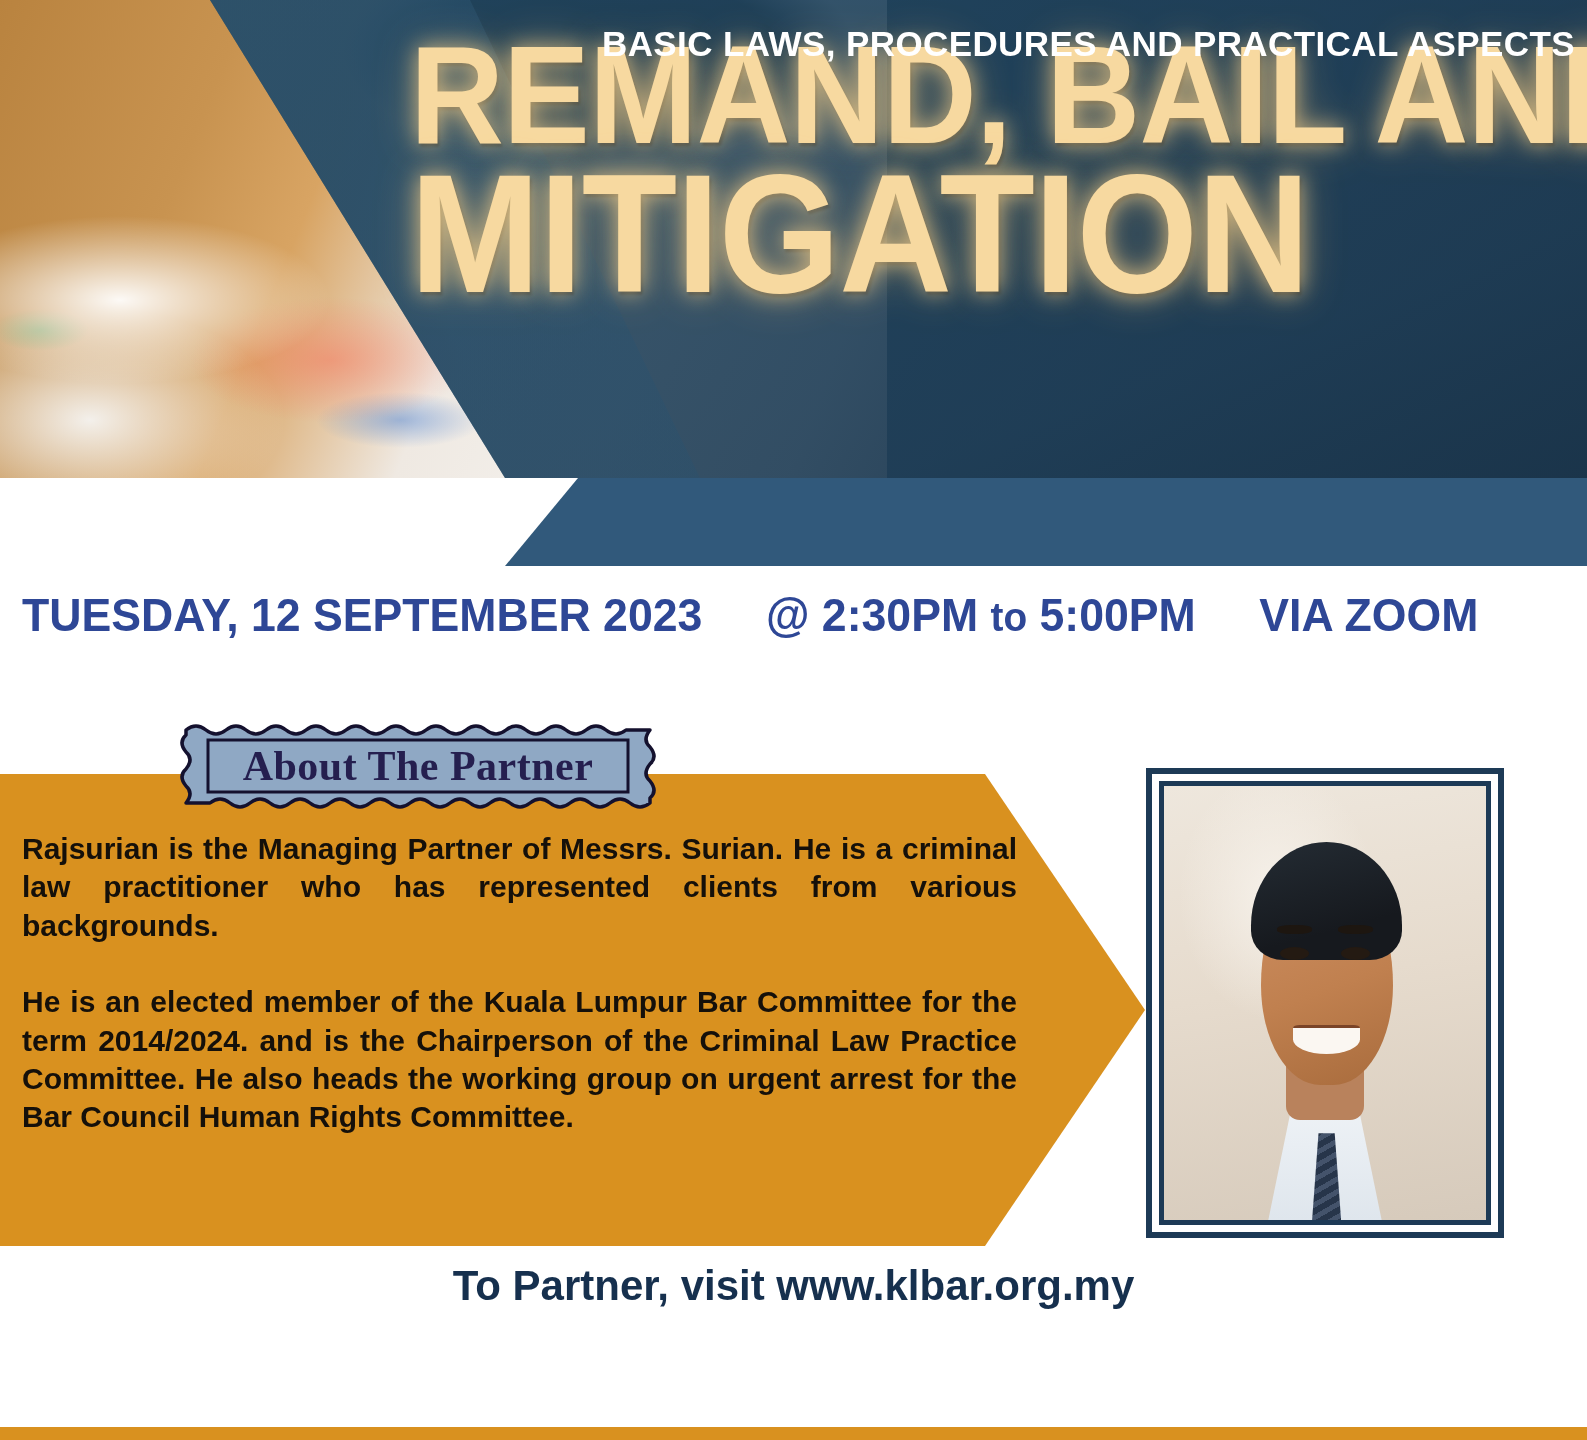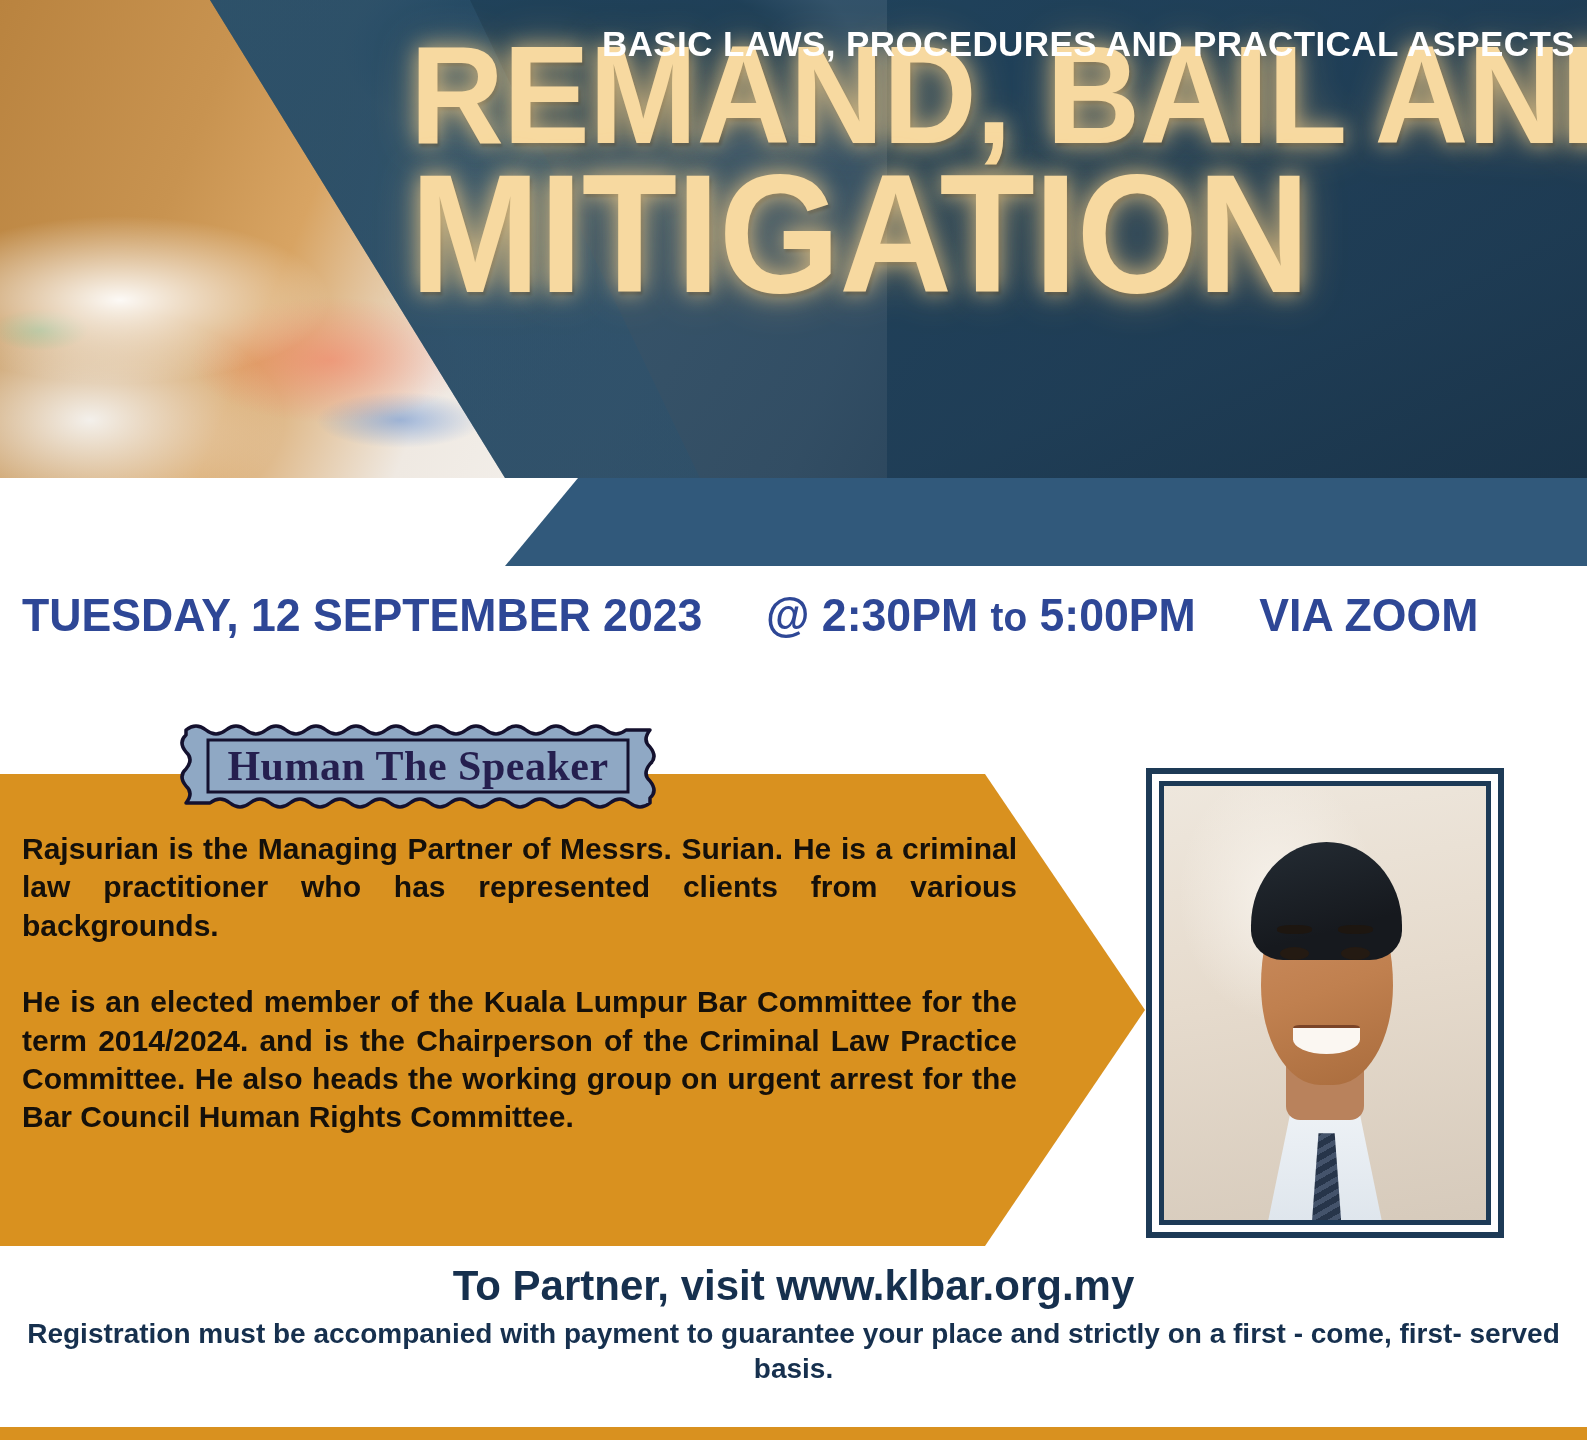--- a/index.html
+++ b/index.html
@@ -209,21 +209,21 @@
                q-8,10 0,17 q8,10 0,17 q-8,10 0,17 q8,10 0,17
                L472,85
                q-10,8 -20,0 q-10,-8 -20,0 q-10,8 -20,0 q-10,-8 -20,0 q-10,8 -20,0 q-10,-8 -20,0
                q-10,8 -20,0 q-10,-8 -20,0 q-10,8 -20,0 q-10,-8 -20,0 q-10,8 -20,0 q-10,-8 -20,0
                q-10,8 -20,0 q-10,-8 -20,0 q-10,8 -20,0 q-10,-8 -20,0 q-10,8 -20,0 q-10,-8 -20,0
                q-10,8 -20,0 q-10,-8 -20,0 q-10,8 -20,0 q-10,-8 -20,0
                L8,85
                q8,-10 0,-17 q-8,-10 0,-17 q8,-10 0,-17 q-8,-10 0,-17 Z" fill="#8fa8c4" stroke="#14112e" stroke-width="3.5" stroke-linejoin="round"></path>
       <rect x="30" y="22" width="420" height="52" fill="none" stroke="#14112e" stroke-width="3"></rect>
     </svg>
-    <div class="badge-label">Human The Speaker</div>
+    <div class="badge-label">About The Partner</div>
   </div>
 
   <div class="photo-frame">
     <div class="photo-inner">
       <div class="pf-bg"></div>
       <div class="pf-suit"></div>
       <div class="pf-shirt"></div>
       <div class="pf-tie"></div>
       <div class="pf-neck"></div>
       <div class="pf-face"></div>
@@ -231,17 +231,16 @@
       <div class="pf-brow l"></div>
       <div class="pf-brow r"></div>
       <div class="pf-eye l"></div>
       <div class="pf-eye r"></div>
       <div class="pf-mouth"></div>
     </div>
   </div>
 
   <div class="footer">
     <div class="footer-head">To Partner, visit www.klbar.org.my</div>
-    <div class="footer-line">Registration must be accompanied with payment to guarantee your place and strictly on a first - come, first- served basis.</div>
   </div>
 
   <div class="bottom-bar"></div>
 </div>
 
 </body></html>

